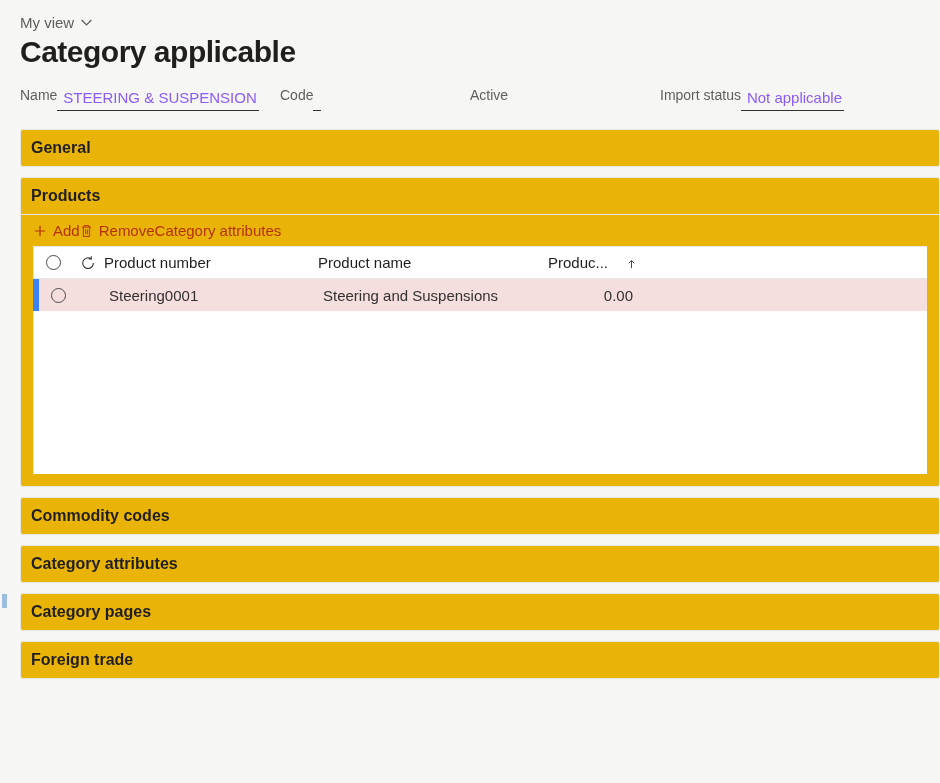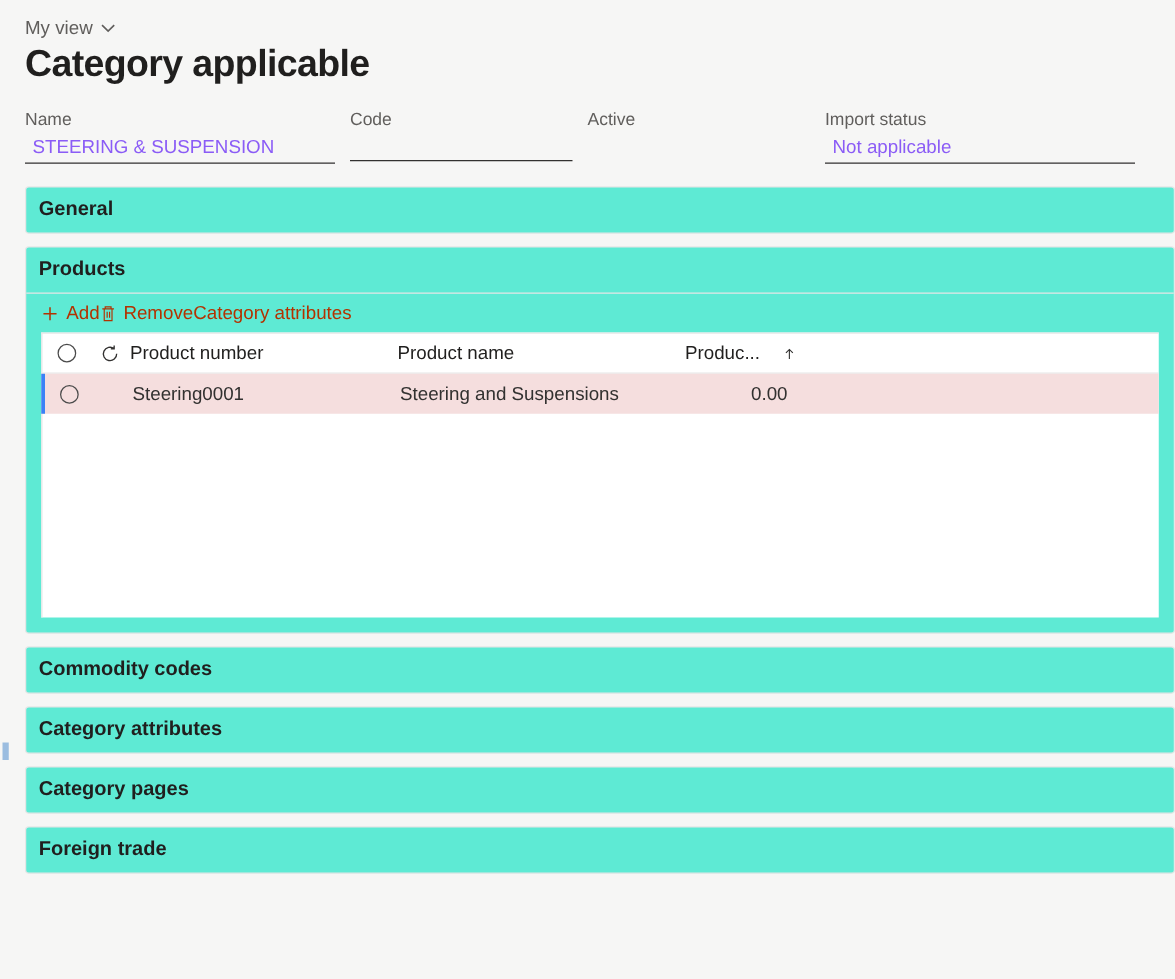--- a/index.html
+++ b/index.html
@@ -33,21 +33,21 @@
     letter-spacing: -0.5px;
     color: #201f1e;
   }
   .fields {
     display: flex;
     gap: 0;
     padding-right: 6px;
   }
   .field {
     display: flex;
-    flex-direction: column;
+    flex-direction: row;
     margin-right: 12px;
   }
   .field.name   { width: 248px; }
   .field.code   { width: 178px; }
   .field.active { width: 178px; }
   .field.import { width: 248px; }
   .field label {
     font-size: 14px;
     font-weight: 400;
     color: #605e5c;
@@ -57,21 +57,21 @@
     border: none;
     border-bottom: 1px solid #323130;
     padding: 2px 2px 4px 6px;
     font-size: 15px;
     font-weight: 400;
     color: #8b5cf6;
     min-height: 22px;
   }
   
   .section {
-    background: #5eead4;
+    background: #eab308;
     border: 1px solid #e6e6e6;
     border-radius: 3px;
     margin-top: 10px;
     margin-right: 0;
   }
   .section.first { margin-top: 18px; }
   .section-head {
     padding: 9px 12px 9px 10px;
     font-size: 16px;
     font-weight: 600;
@@ -117,21 +117,21 @@
   .col-sel   { width: 38px; display:flex; justify-content:center; }
   .col-ref   { width: 32px; display:flex; justify-content:center; }
   .col-num   { width: 214px; padding-left: 0; }
   .col-name  { width: 230px; }
   .col-prod  { width: 80px; text-align: right; }
   .grid-header .col-prod {
     display: inline-flex; align-items: center; gap: 18px;
     justify-content: flex-start; text-align: left;
   }
   .grid-row {
-    border-left: 3px solid #3b82f6;
+    border-left: 6px solid #3b82f6;
     background: #f5dede;
     margin-left: -1px;
   }
   .grid-row .col-num { padding-left: 0; }
   .grid-row .col-ref { visibility: hidden; }
   .radio {
     width: 15px; height: 15px;
     border: 1.3px solid #4a4a4a;
     border-radius: 50%;
     display: inline-block;

